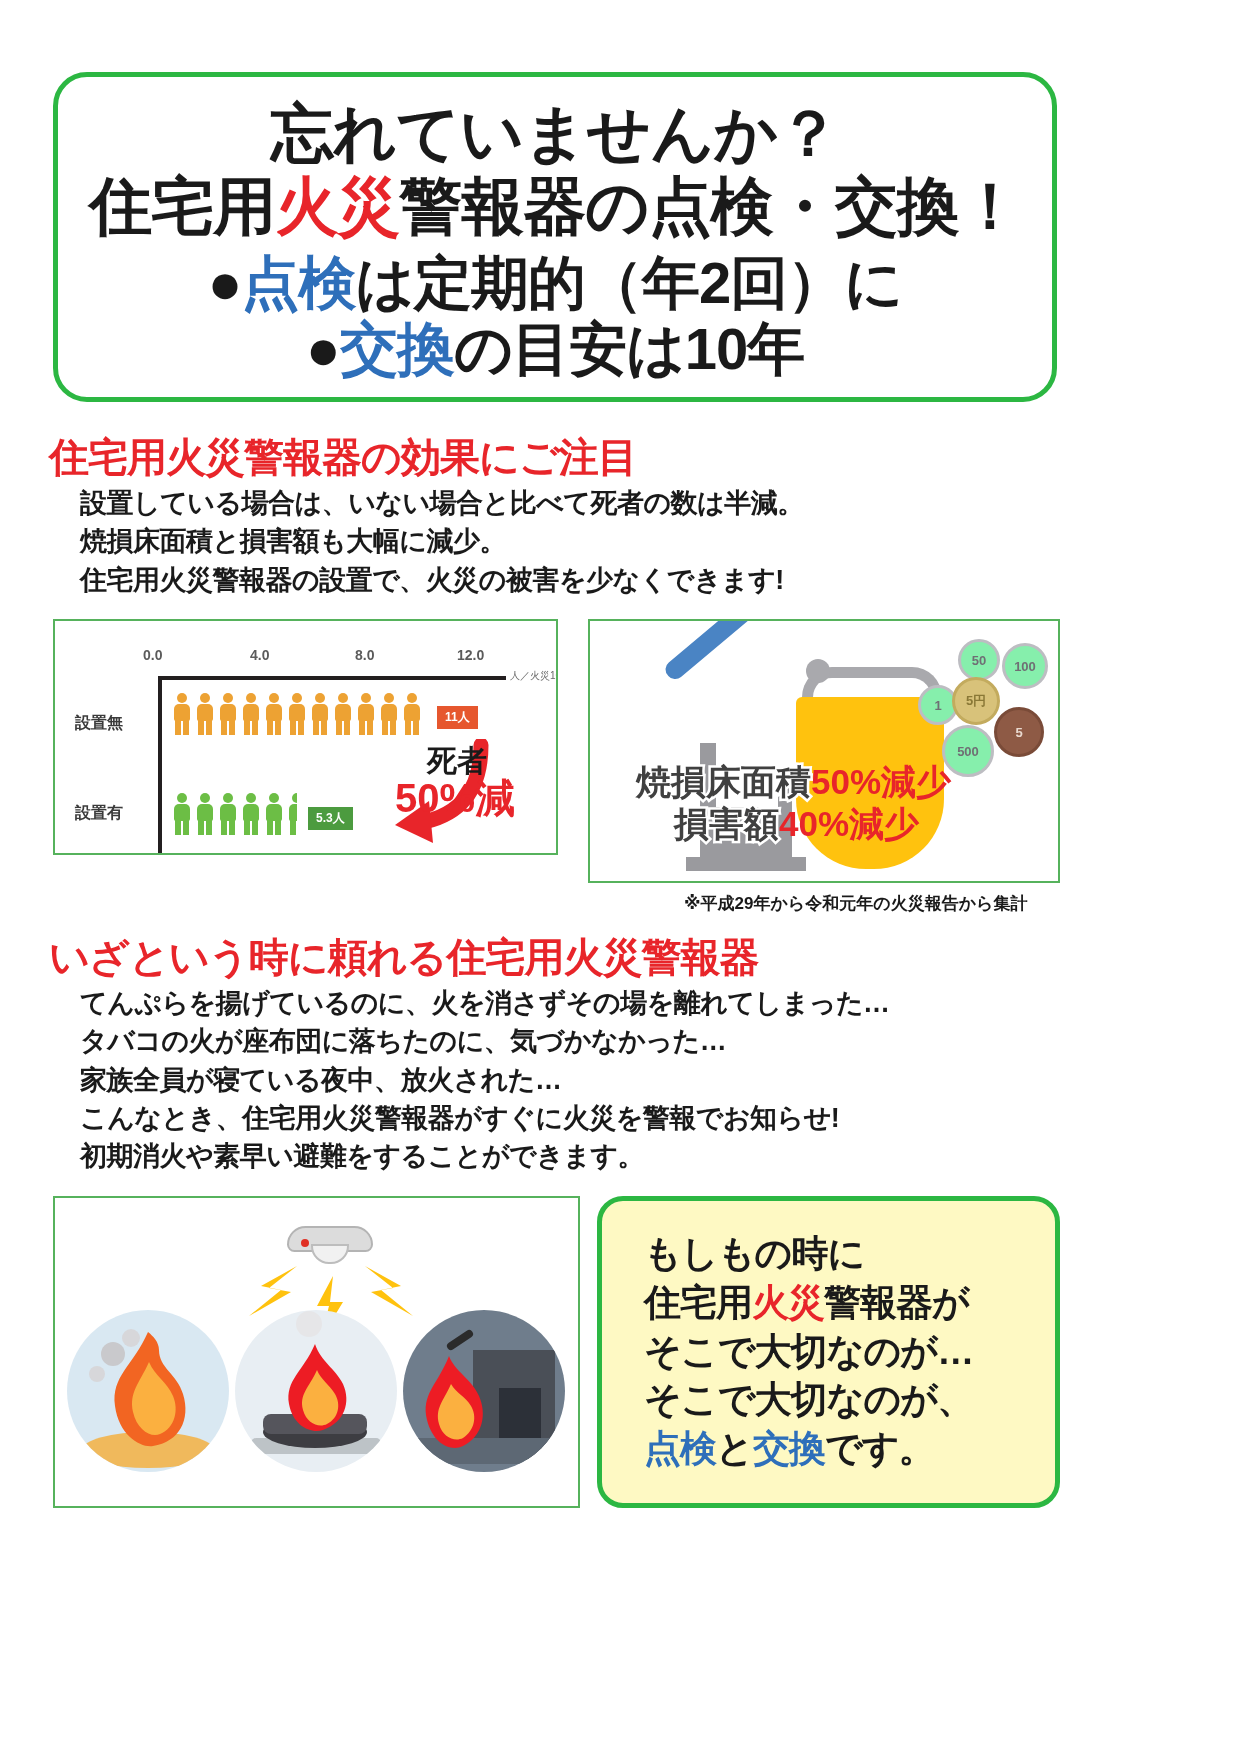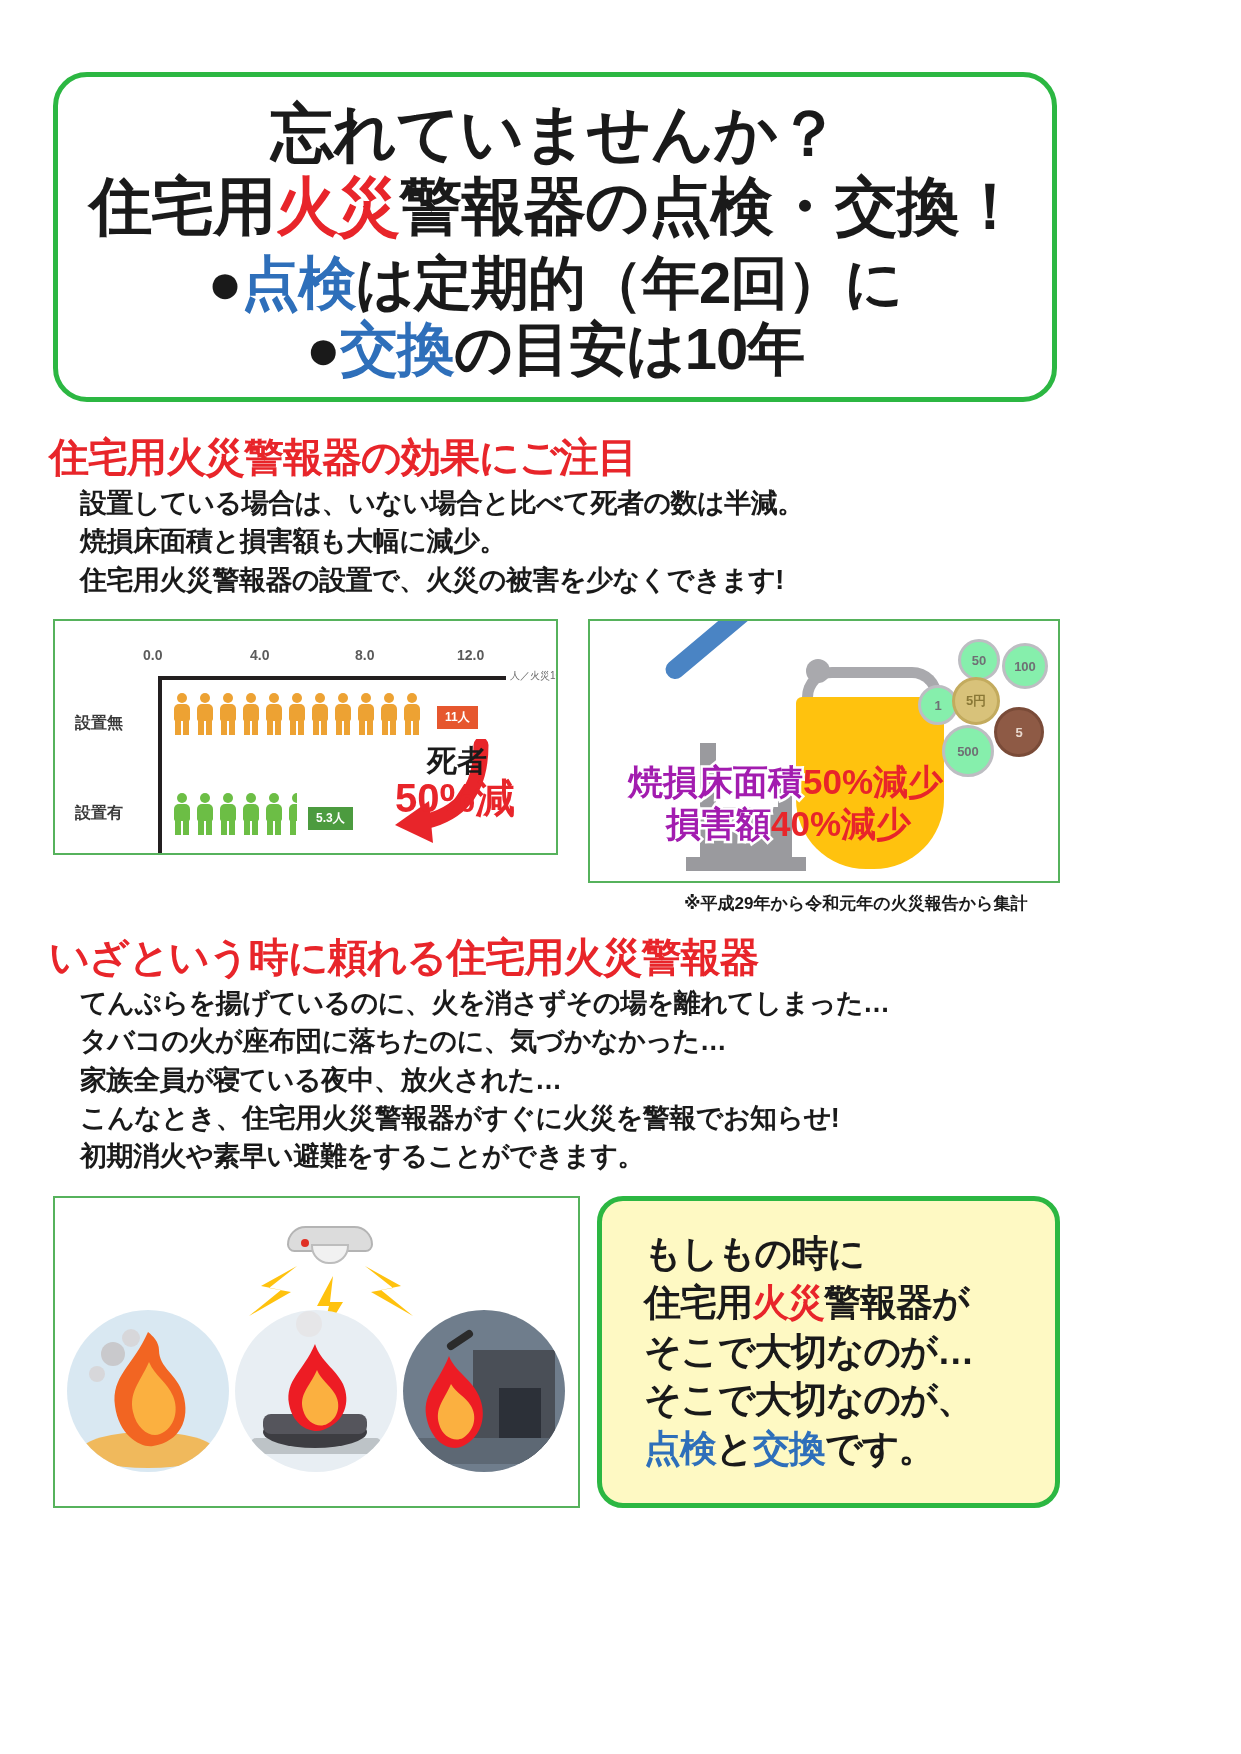--- a/index.html
+++ b/index.html
@@ -114,21 +114,21 @@
     border: 11px solid #a9a9ad; border-radius: 30px 30px 0 0; border-bottom: none;
   }
   .purse-knob { position:absolute; left: 216px; top: 38px; width: 24px; height: 24px; border-radius:50%; background:#a9a9ad; }
   .coin { position:absolute; border-radius:50%; display:flex; align-items:center; justify-content:center;
           font-size: 13px; font-weight:800; color:#6f6f74; }
   .coin-s { background:#86efac; border: 3px solid #bdbdc2; }
   .coin-gold { background:#d8c27a; border: 3px solid #c3ab5e; color:#8a7836; }
   .coin-bronze { background:#8e5a45; border: 3px solid #7a4b38; color:#e9d9cf; }
 
   .dmg-text { position:absolute; white-space:nowrap; font-weight:900; line-height:1.08; }
-  .dmg-black { color:#a21caf; -webkit-text-stroke: 5px #fff; paint-order: stroke fill; }
+  .dmg-black { color:#404040; -webkit-text-stroke: 5px #fff; paint-order: stroke fill; margin-left: 8px; }
 
   .footnote {
     position:absolute; left: 684px; top: 892px;
     font-size: 17px; color:#1a1a1a; font-weight: 600; white-space:nowrap;
   }
 
   
   .detector { position:absolute; left: 232px; top: 28px; width: 86px; height: 44px; }
   .det-base { position:absolute; left:0; top:0; width:86px; height:26px; background:#dcdcdc; border-radius: 40px 40px 16px 16px; border:2px solid #b4b4b4; }
   .det-inner { position:absolute; left: 24px; top: 18px; width: 38px; height: 20px; background:#f1f1f1; border-radius: 0 0 18px 18px; border:2px solid #bdbdbd; }

